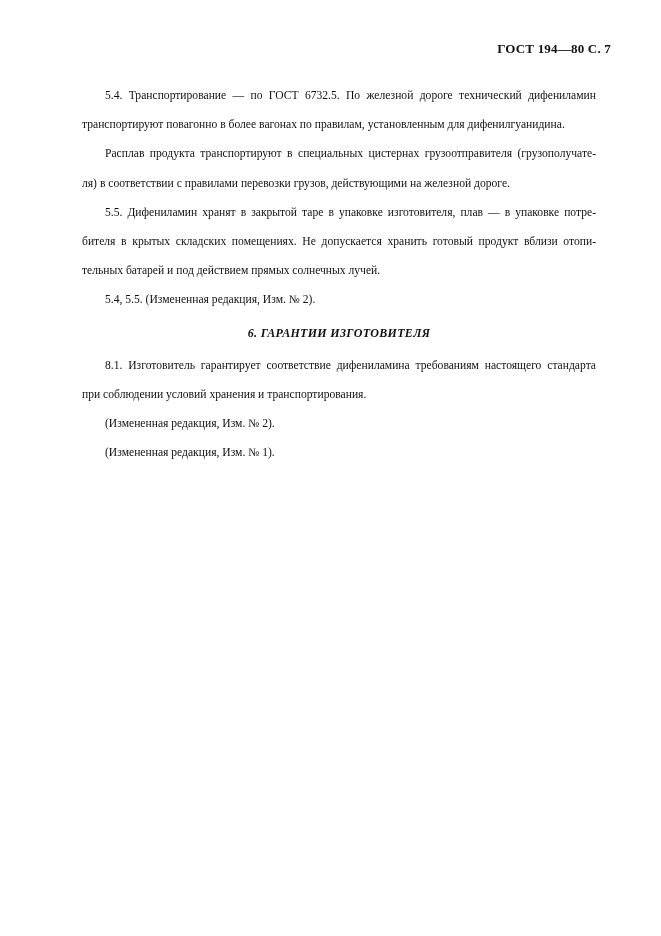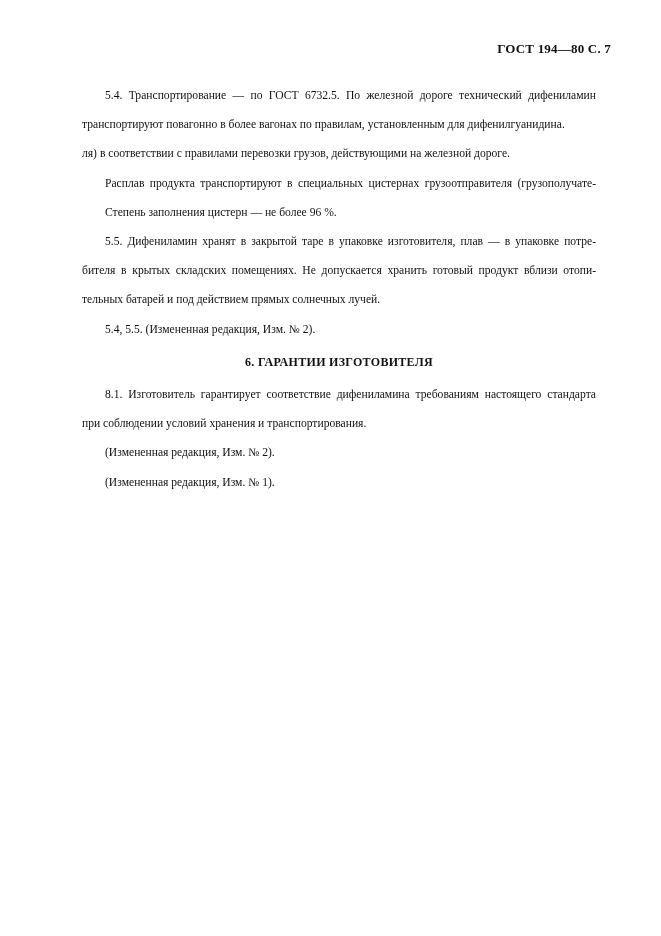--- a/index.html
+++ b/index.html
@@ -44,47 +44,47 @@
     }
     .indent { text-indent: 23px; }
     .just-full { text-align-last: justify; }
     .bold { font-weight: normal; }
     .section-title {
       margin: 20px 0 19px 0;
       text-align: center;
       font-weight: bold;
       font-size: 12px;
       letter-spacing: 0.3px;
+      font-style: italic;
     }
     .line { display: block; }
   </style>
 </head>
 <body>
 
 <div class="page">
 
   <div class="running-header">ГОСТ 194—80 С. 7</div>
 
   <div class="body-text">
 
     <p class="p indent just-full">
       <span class="line">5.4. Транспортирование — по ГОСТ 6732.5. По железной дороге технический дифениламин</span>
     </p>
     <p class="p">
       <span class="line">транспортируют повагонно в более вагонах по правилам, установленным для дифенилгуанидина.</span>
     </p>
 
+    <p class="p indent just-full">
+      <span class="line">Расплав продукта транспортируют в специальных цистернах грузоотправителя (грузополучате-</span>
+    </p>
     <p class="p">
       <span class="line">ля) в соответствии с правилами перевозки грузов, действующими на железной дороге.</span>
     </p>
-    <p class="p indent just-full">
-      <span class="line">Расплав продукта транспортируют в специальных цистернах грузоотправителя (грузополучате-</span>
-    </p>
 
-    <p class="p indent">Степень заполнения цистерн — не более 96 %.</p>
 
     <p class="p indent just-full">
       <span class="line">5.5. Дифениламин хранят в закрытой таре в упаковке изготовителя, плав — в упаковке потре-</span>
     </p>
     <p class="p just-full">
       <span class="line">бителя в крытых складских помещениях. Не допускается хранить готовый продукт вблизи отопи-</span>
     </p>
     <p class="p">
       <span class="line">тельных батарей и под действием прямых солнечных лучей.</span>
     </p>

